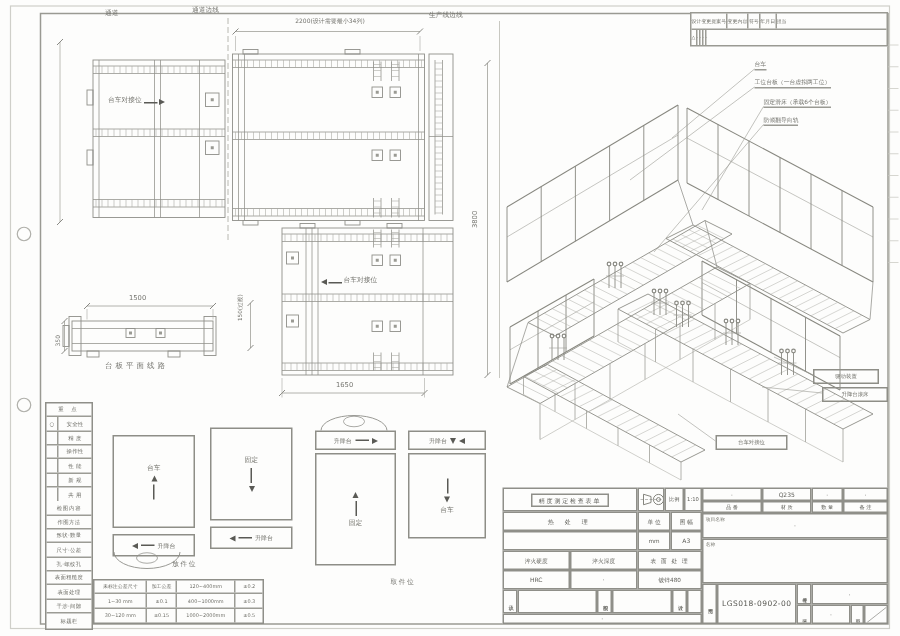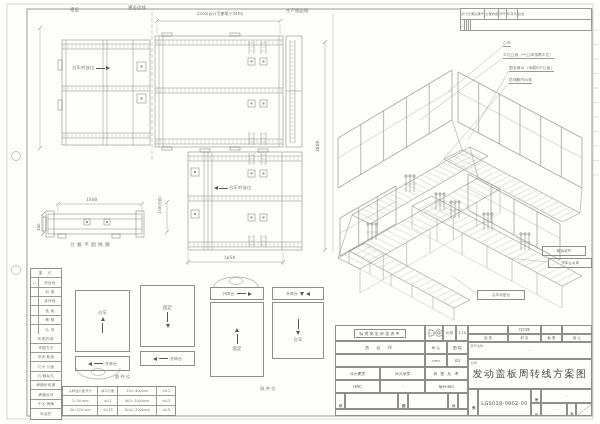--- a/index.html
+++ b/index.html
@@ -965,21 +965,20 @@
     <div class="cell" style="left:173px;top:9px;width:33px;height:8px;font-size:3.5px;">材 质</div>
     <div class="cell" style="left:206px;top:9px;width:21px;height:8px;font-size:3.5px;">数 量</div>
     <div class="cell" style="left:227px;top:9px;width:30px;height:8px;font-size:3.5px;">备 注</div>
 
     <div class="cell" style="left:133px;top:17px;width:124px;height:17px;font-size:4px;">
       <span class="corner">项目名称</span>
       <span>·</span>
     </div>
     <div class="cell" style="left:133px;top:34px;width:124px;height:30px;">
       <span class="corner">名称</span>
-      <span style="font-size:10px;letter-spacing:1.5px;color:#4a4a45;">发动盖板周转线方案图</span>
     </div>
 
     <div class="cell vert" style="left:133px;top:64px;width:10px;height:27px;font-size:3.5px;">图号</div>
     <div class="cell" style="left:143px;top:64px;width:53px;height:27px;font-size:5px;letter-spacing:0.3px;color:#55554f;">LGS018-0902-00</div>
     <div class="cell vert" style="left:196px;top:64px;width:10px;height:14px;font-size:3px;">管理号</div>
     <div class="cell" style="left:206px;top:64px;width:51px;height:14px;font-size:4px;">·</div>
     <div class="cell vert" style="left:196px;top:78px;width:10px;height:13px;font-size:3.2px;">区分</div>
     <div class="cell" style="left:206px;top:78px;width:26px;height:13px;font-size:4px;">·</div>
     <div class="cell vert" style="left:232px;top:78px;width:9px;height:13px;font-size:3px;">页码</div>
     <div class="cell" style="left:241px;top:78px;width:16px;height:13px;">

